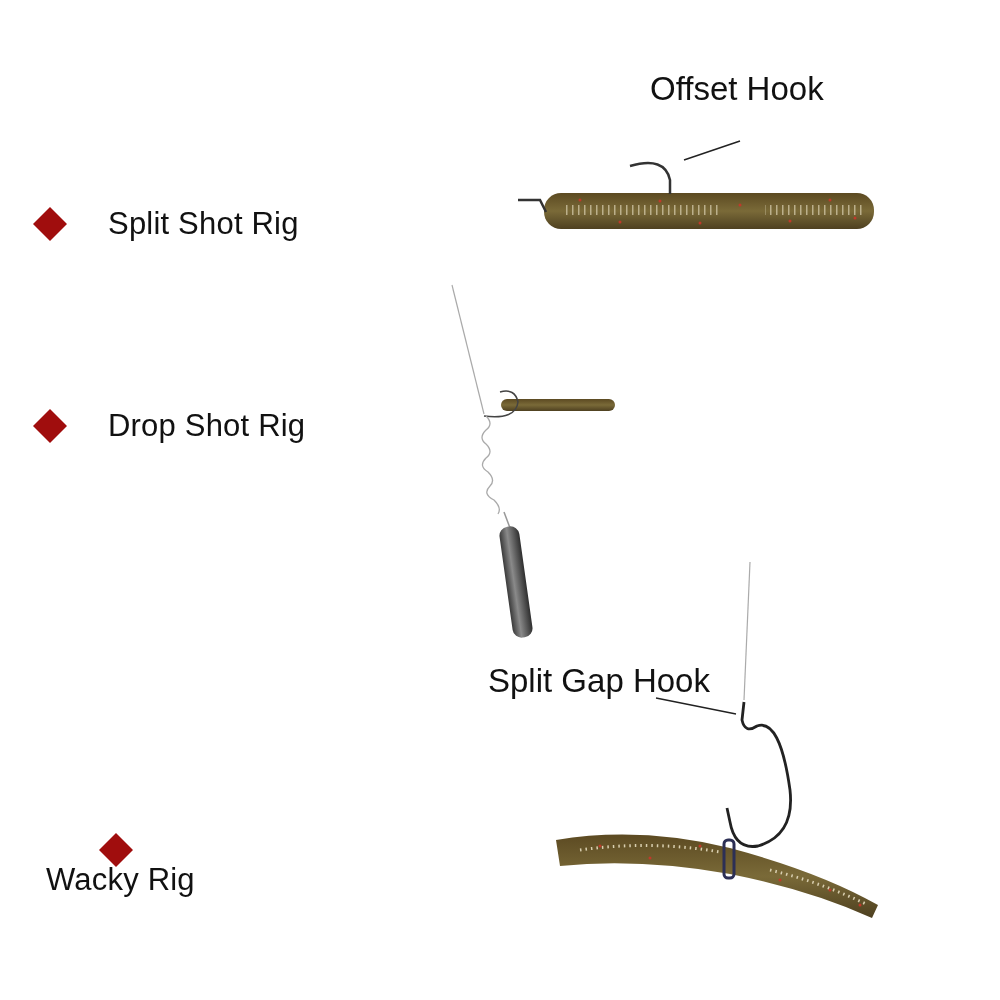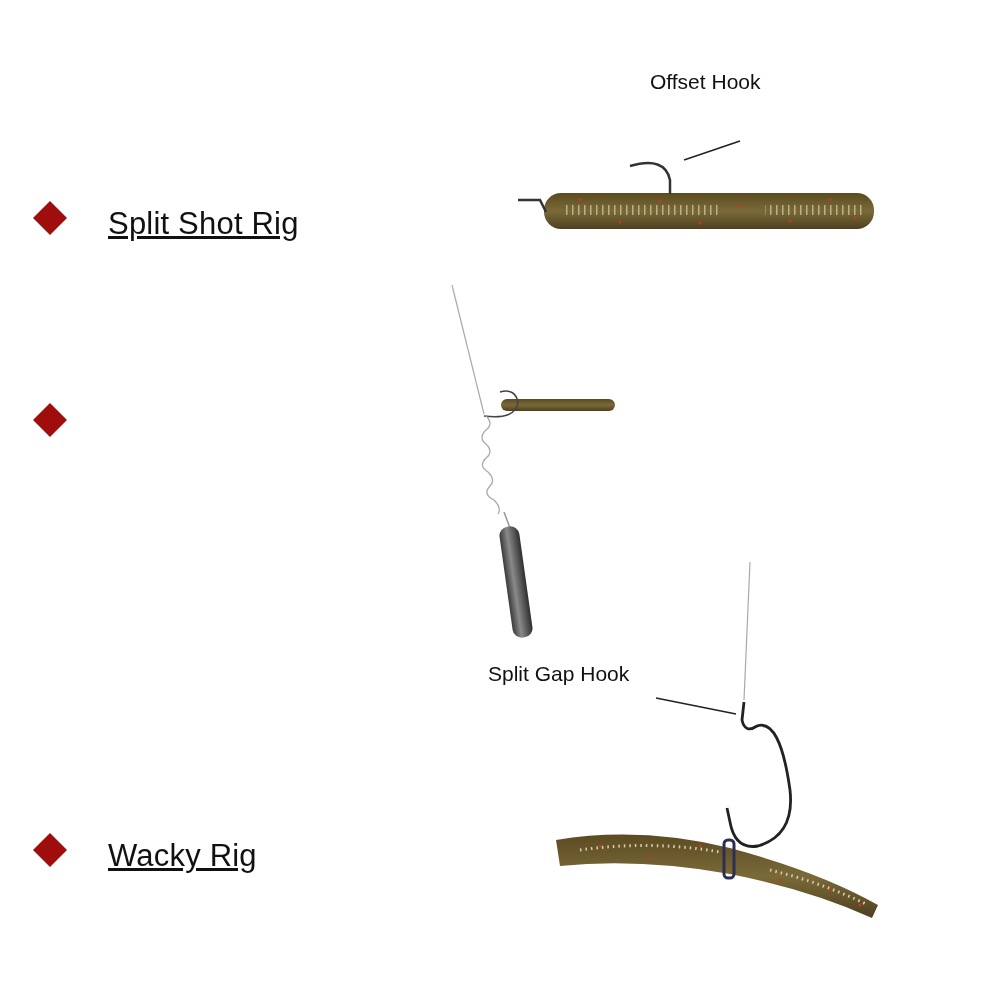--- a/index.html
+++ b/index.html
@@ -1,35 +1,36 @@
 <!DOCTYPE html>
 <html><head>
 <meta charset="utf-8">
 <style>
   html, body { margin:0; padding:0; background:#ffffff; }
   body { width:1000px; height:1000px; position:relative; overflow:hidden;
          font-family:"Liberation Sans", sans-serif; color:#111; }
-  .rig-label { position:absolute; display:flex; align-items:flex-start;text-decoration:underline; }
+  .rig-label { position:absolute; display:flex; align-items:center; }
   .diamond { width:24px; height:24px; background:#a00d0d; transform:rotate(45deg);
              margin-left:38px; }
   .rig-text { font-size:31px; margin-left:46px; letter-spacing:0.2px; white-space:nowrap; }
-  .callout { position:absolute; font-size:21px; white-space:nowrap; }
+  .callout { position:absolute; font-size:33px; white-space:nowrap; }
   svg.art { position:absolute; left:0; top:0; }
 </style>
 </head>
 <body>
 
 <div class="rig-label" style="left:0; top:206px;">
   <div class="diamond"></div>
   <span class="rig-text">Split Shot Rig</span>
 </div>
 <div class="rig-label" style="left:0; top:408px;">
   <div class="diamond"></div>
+  <span class="rig-text">Drop Shot Rig</span>
 </div>
-<div class="rig-label" style="left:0; top:838px;">
+<div class="rig-label" style="left:0; top:838px;flex-direction:column;">
   <div class="diamond"></div>
   <span class="rig-text">Wacky Rig</span>
 </div>
 
 <div class="callout" style="left:650px; top:70px;">Offset Hook</div>
 <div class="callout" style="left:488px; top:662px;">Split Gap Hook</div>
 
 <svg class="art" width="1000" height="1000" viewBox="0 0 1000 1000">
   <defs>
     <linearGradient id="wormGrad" x1="0" y1="0" x2="0" y2="1">

